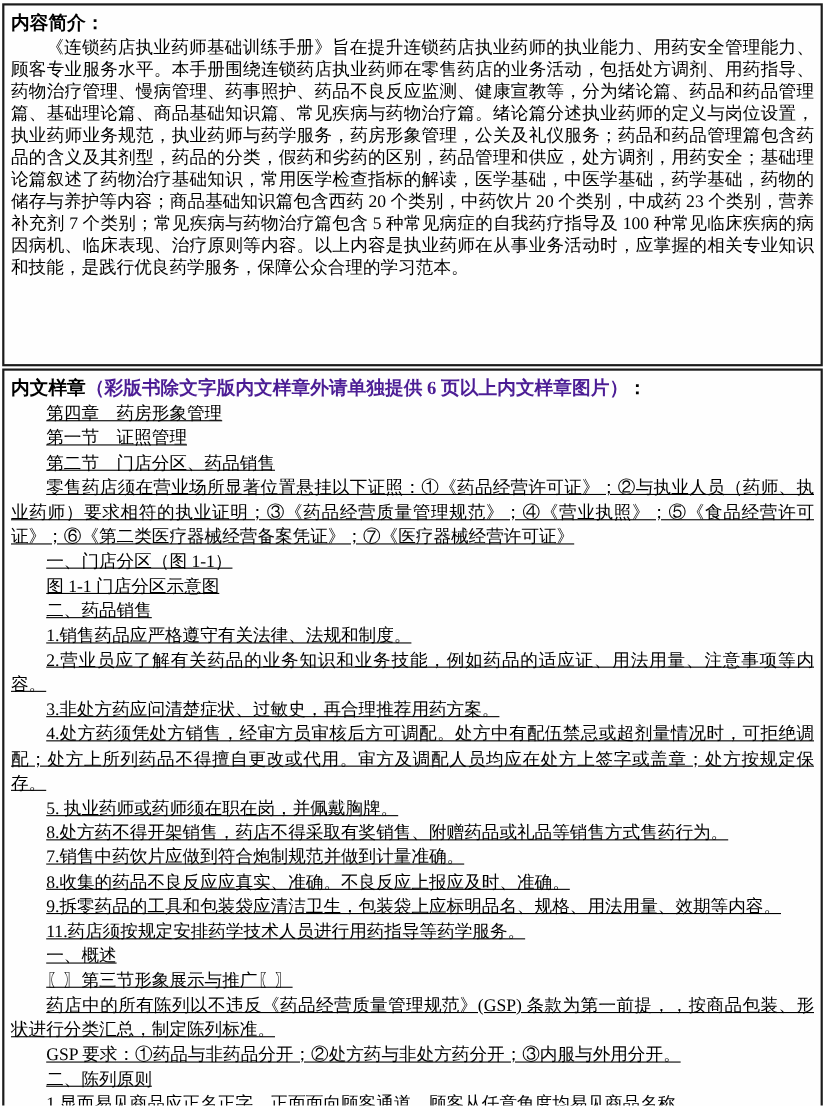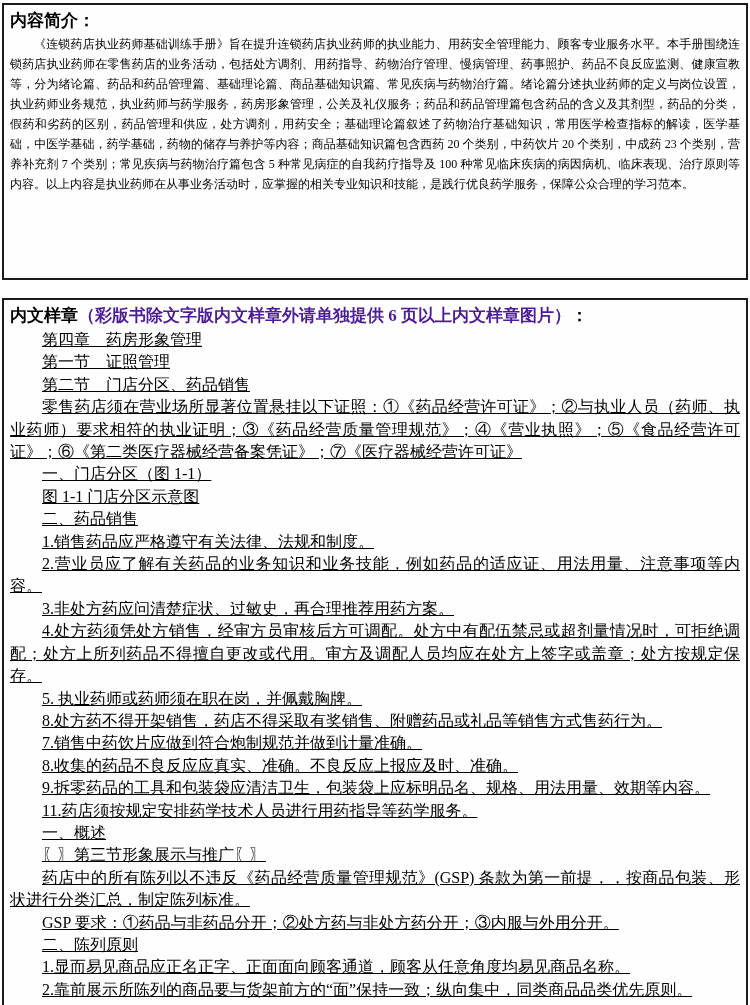--- a/index.html
+++ b/index.html
@@ -14,35 +14,35 @@
   .box {
     box-sizing: border-box;
     width: 746px;
     margin: 0 2px;
     border: 2px solid #1b1b1b;
     padding: 3px 6px;
     background: #fefefe;
   }
   .intro-box {
     margin-top: 3px;
-    height: 277px;
-    margin-bottom: 18px;
+    height: 330px;
+    margin-bottom: 2px;
   }
   .sample-box {
     height: 790px; 
   }
   .box-heading {
     font-weight: bold;
     font-size: 17px;
     line-height: 26px;
     white-space: nowrap;
   }
   .para {
     margin: 0;
-    font-size: 12px;
+    font-size: 16px;
     line-height: 20px;
     text-align: justify;
     text-indent: 2em;
   }
   .line {
     margin: 0;
     font-size: 16px;
     line-height: 22.4px;
     text-align: justify;
     text-indent: 2em;

